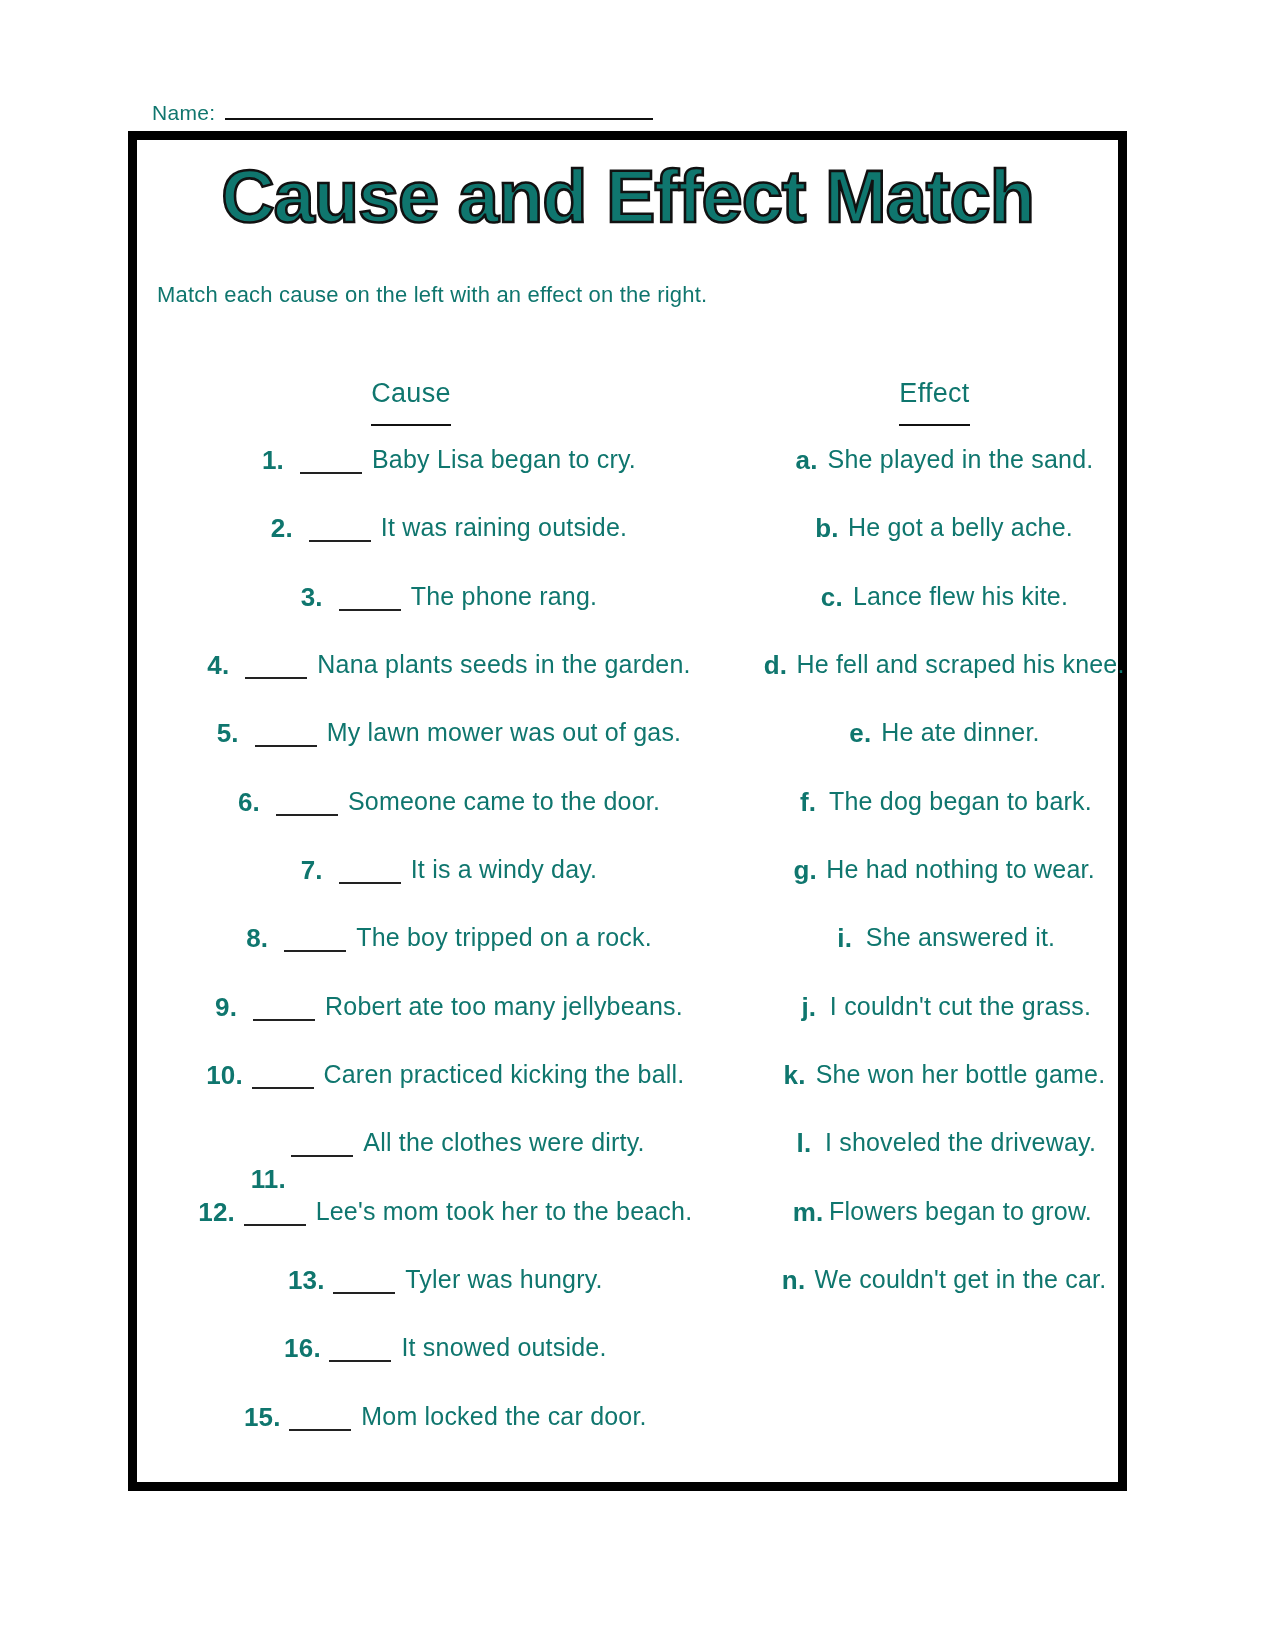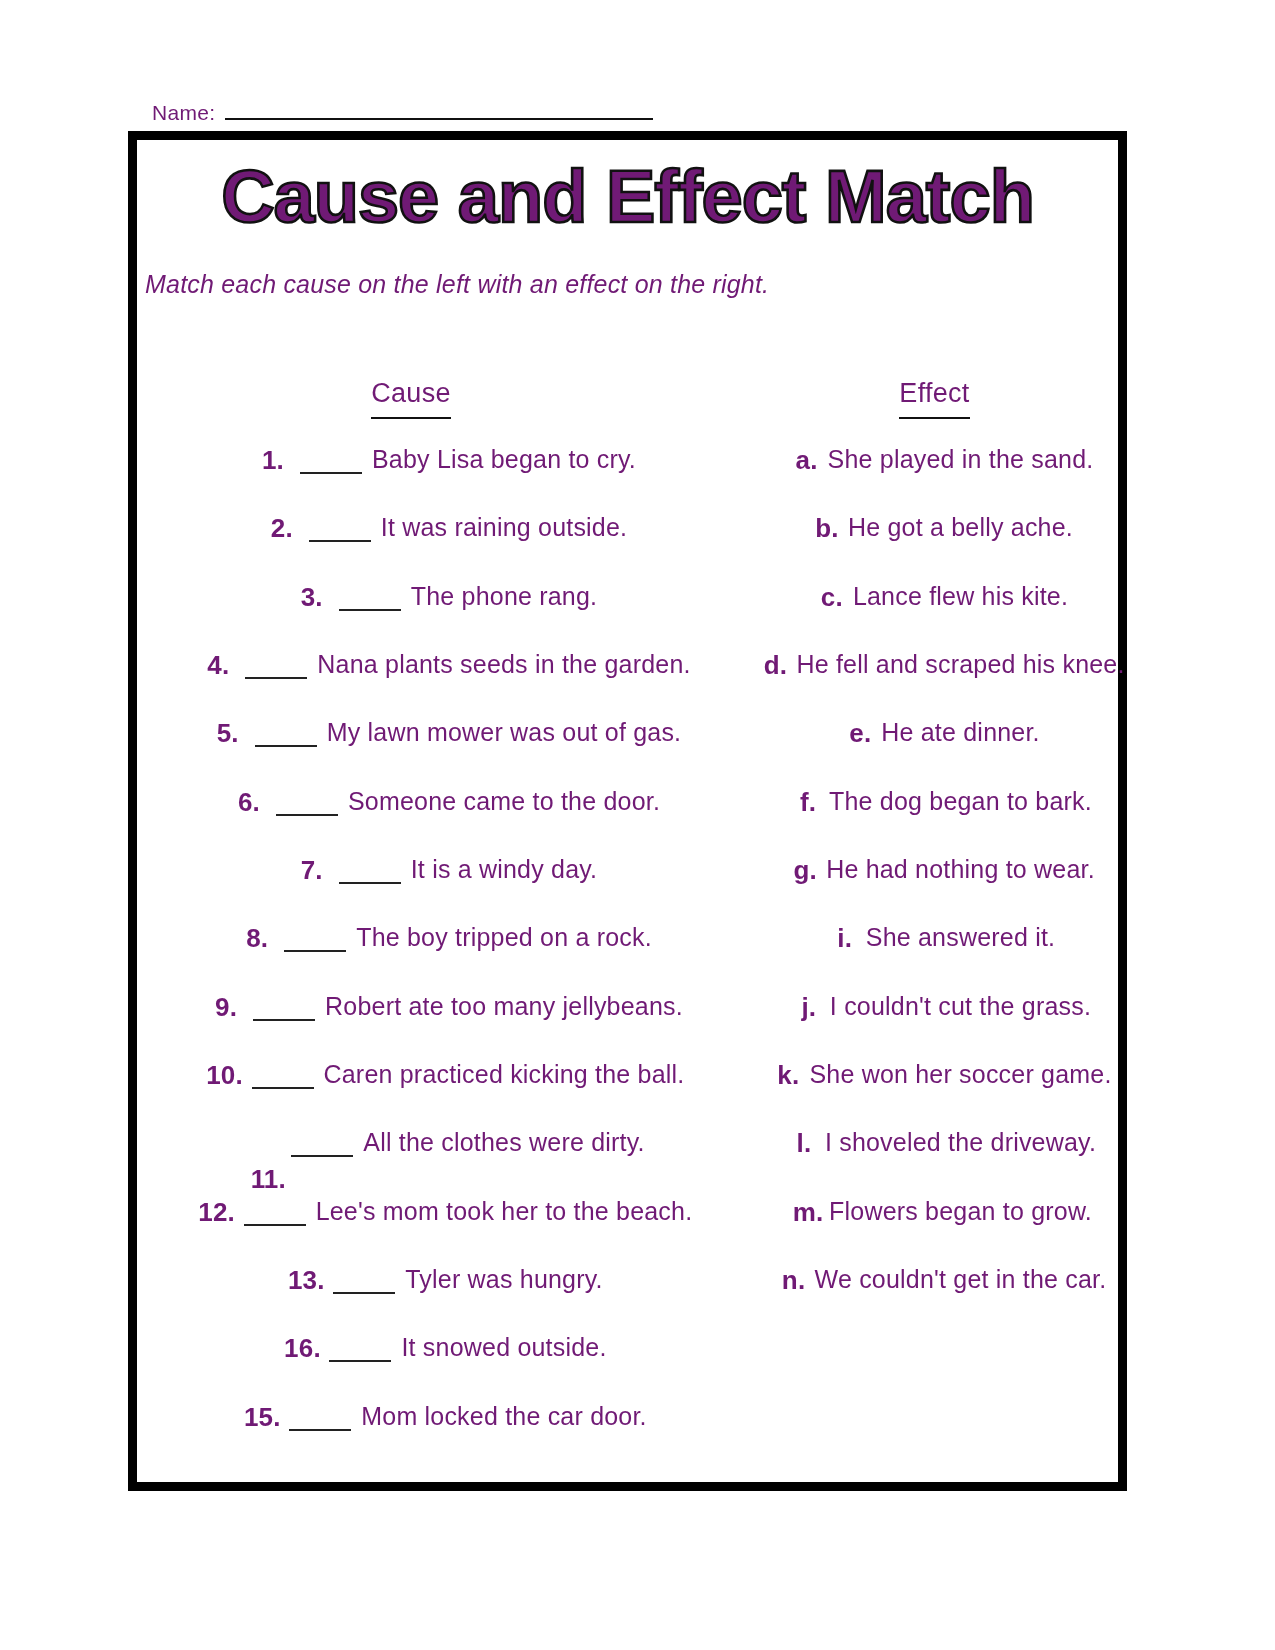--- a/index.html
+++ b/index.html
@@ -1,21 +1,21 @@
 <!DOCTYPE html>
 <html><head>
 <meta charset="utf-8">
 <style>
   html,body { margin:0; padding:0; background:#ffffff; }
   .page {
     position:relative;
     width:1275px; height:1650px;
     background:#ffffff;
     font-family:"Liberation Sans", sans-serif;
-    color:#701a75;
+    color:#0f766e;
     overflow:hidden;
   }
   
   .name-row {
     position:absolute; left:152px; top:101px;
     font-size:21px; letter-spacing:0.3px;
     white-space:nowrap;
   }
   .name-line {
     display:inline-block;
@@ -38,32 +38,31 @@
     text-align:center;
     font-size:74px;
     font-weight:bold;
     letter-spacing:-1px;
     -webkit-text-stroke:2.6px #111;
     line-height:1.0;
     white-space:nowrap;
   }
   .instructions {
     position:absolute; left:8px; top:130px;
-    margin:0;
-    font-size:25px;
+    margin:12px;
+    font-size:22px;
     letter-spacing:0.2px;
-    font-style:italic;
   }
   .col-header {
     position:absolute; top:238px;
     text-align:center;
     font-size:27px;
     letter-spacing:0.3px;
   }
-  .col-header span { border-bottom:2px solid #111; padding-bottom:9px; }
+  .col-header span { border-bottom:2px solid #111; padding-bottom:16px; }
   .col-header.cause  { left:34px;  width:480px; }
   .col-header.effect { left:610px; width:375px; }
 
   .list { position:absolute; top:305px;text-align:center; }
   .cause-list  { left:34px;  width:540px; }
   .effect-list { left:610px; width:385px; }
 
   .row { height:68.35px; white-space:nowrap; font-size:25px; letter-spacing:0.2px; }
   .num {
     display:inline-block; width:54px;
@@ -197,21 +196,21 @@
 
   <div class="row">
     <span class="letter">i.</span><span class="effect-text">She answered it.</span>
   </div>
 
   <div class="row">
     <span class="letter">j.</span><span class="effect-text">I couldn't cut the grass.</span>
   </div>
 
   <div class="row">
-    <span class="letter">k.</span><span class="effect-text">She won her soccer game.</span>
+    <span class="letter">k.</span><span class="effect-text">She won her bottle game.</span>
   </div>
 
   <div class="row">
     <span class="letter">l.</span><span class="effect-text">I shoveled the driveway.</span>
   </div>
 
   <div class="row">
     <span class="letter">m.</span><span class="effect-text">Flowers began to grow.</span>
   </div>
 

